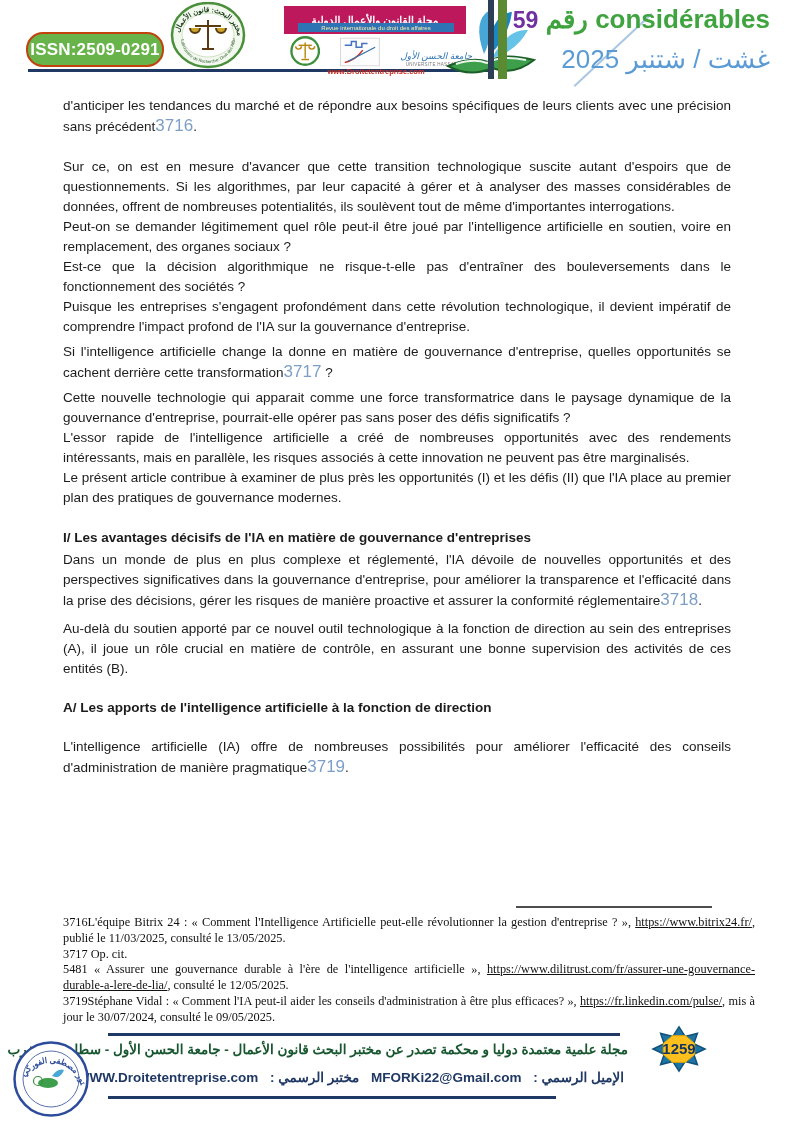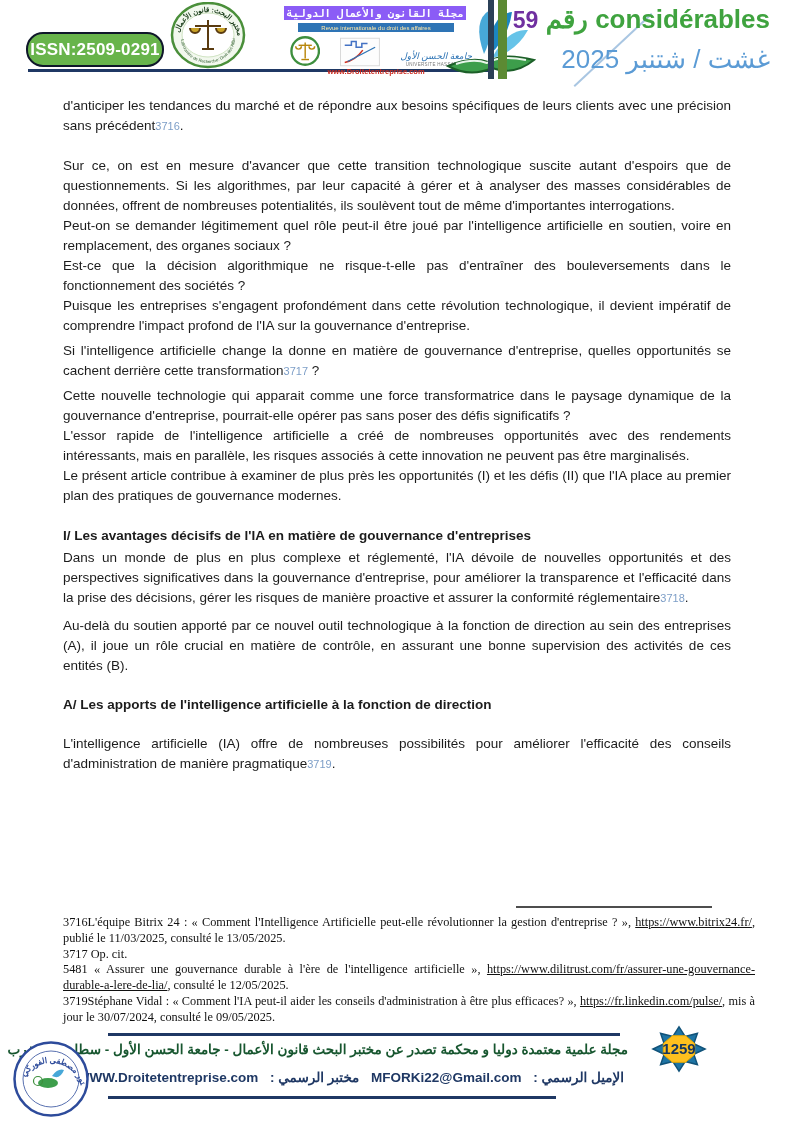--- a/index.html
+++ b/index.html
@@ -1,27 +1,27 @@
 <!DOCTYPE html>
 <html lang="fr"><head>
 <meta charset="utf-8">
 <style>
   html,body{margin:0;padding:0;background:#e8e8e8;}
   .page{position:relative;width:794px;height:1123px;margin:0 auto;background:#ffffff;
         font-family:"Liberation Sans",sans-serif;overflow:hidden;}
 
   
   .issn-badge{position:absolute;left:26px;top:32px;width:134px;height:31px;background:#68b44b;
-      border:2px solid #0f172a;border-radius:17px;color:#fff;font-weight:bold;font-size:17px;
+      border:2px solid #c2410c;border-radius:17px;color:#fff;font-weight:bold;font-size:17px;
       display:flex;align-items:center;justify-content:center;letter-spacing:.2px;}
   .header-rule{position:absolute;left:28px;top:69px;width:460px;height:3px;background:#1f3864;}
   .lab-logo{position:absolute;left:170px;top:2px;width:76px;height:68px;}
   .journal-logo{position:absolute;left:284px;top:6px;width:250px;height:76px;}
-  .jl-banner{position:absolute;left:0;top:0;width:182px;height:14px;background:#8b5cf6;color:#fff;
-      font-weight:bold;font-size:10.5px;display:flex;align-items:center;justify-content:center;direction:rtl;font-family:Liberation Mono, monospace;}
+  .jl-banner{position:absolute;left:0;top:0;width:182px;height:28px;background:#be185d;color:#fff;
+      font-weight:bold;font-size:10.5px;display:flex;align-items:center;justify-content:center;direction:rtl;}
   .jl-subbanner{position:absolute;left:14px;top:17px;width:156px;height:9px;background:#2e74b5;color:#ffe9a8;
       font-size:6px;display:flex;align-items:center;justify-content:center;}
   .jl-row{position:absolute;left:6px;top:27px;width:182px;height:34px;display:flex;align-items:flex-end;gap:20px;}
   .jl-uni{display:flex;flex-direction:column;align-items:center;line-height:1;}
   .jl-uni-ar{color:#2e74b5;font-size:9px;font-style:italic;white-space:nowrap;}
   .jl-uni-en{color:#777;font-size:4.5px;letter-spacing:.3px;white-space:nowrap;margin-top:2px;}
   .jl-url{position:absolute;left:4px;top:61px;width:176px;text-align:center;color:#cc2a1e;
       font-weight:bold;font-size:7.5px;}
   .bird-book{position:absolute;left:158px;top:-4px;width:95px;height:82px;}
   .vbar-navy{position:absolute;left:488px;top:0;width:6px;height:79px;background:#2b4057;}
@@ -37,21 +37,21 @@
   .body-text{position:absolute;left:63px;top:96px;width:668px;font-size:13.5px;line-height:20px;
       text-align:justify;color:#1c1c1c;}
   .body-text p{margin:0;}
   .gap-after{margin-bottom:20px !important;}
   .gap-small-before{margin-top:5px !important;}
   .gap-small-after{margin-bottom:5px !important;}
   .heading{font-weight:bold;margin-bottom:2px !important;}
   .heading2{font-weight:bold;margin-bottom:19px !important;}
   .p11{margin-bottom:8px !important;}
   .p12{margin-bottom:19px !important;}
-  .ref{font-size:11px;color:#7d9ec7;}
+  .ref{font-size:17px;color:#7d9ec7;}
 
   
   .fn-separator{position:absolute;left:516px;top:906px;width:196px;height:2px;background:#4d4d4d;}
   .footnotes{position:absolute;left:63px;top:915px;width:692px;font-family:"Liberation Serif",serif;
       font-size:12.3px;line-height:15.8px;text-align:justify;color:#111;}
   .footnotes p{margin:0;}
   .fn-link{text-decoration:underline;color:#111;cursor:pointer;}
 
   
   .footer-rule-top{position:absolute;left:108px;top:1033px;width:512px;height:3px;background:#1f3864;}

